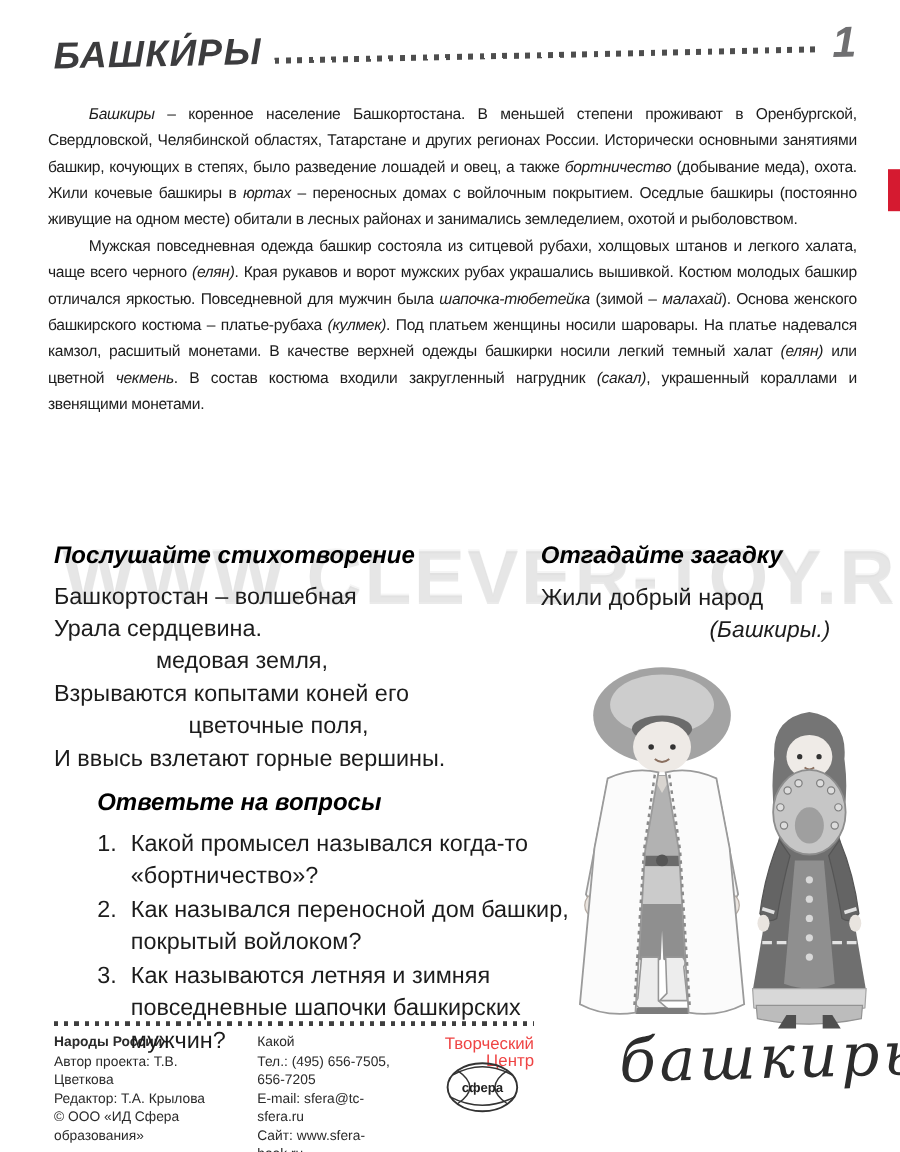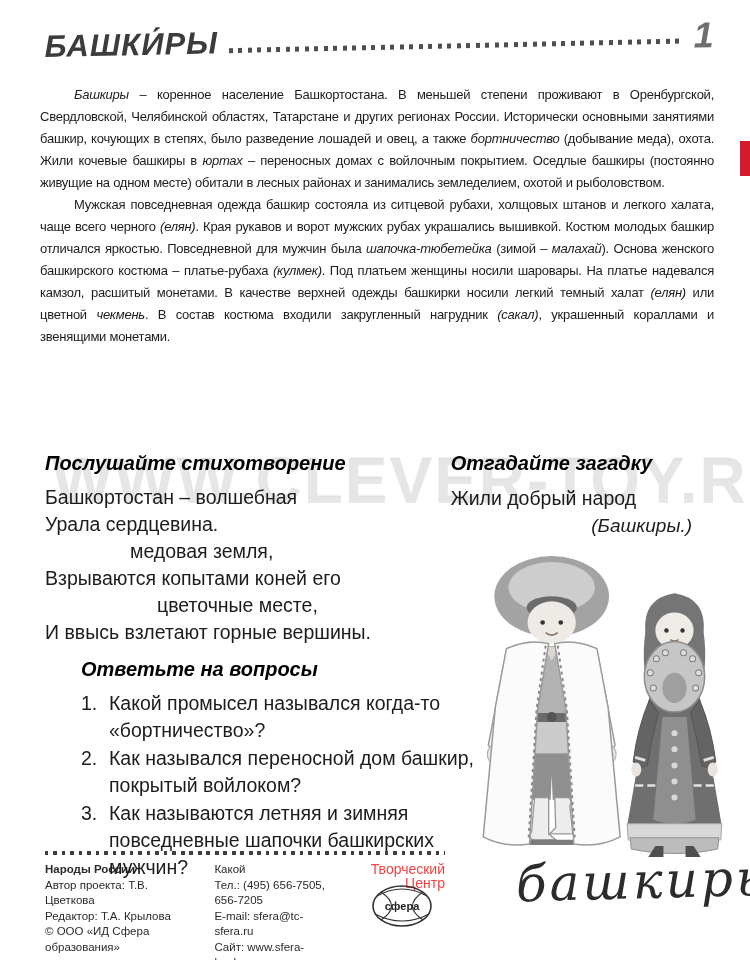--- a/index.html
+++ b/index.html
@@ -75,21 +75,21 @@
 
   <div class="watermark">WWW.CLEVER-TOY.RU</div>
 
   <div class="twocol">
     <div class="col-poem">
       <p class="sec-heading">Послушайте стихотворение</p>
       <div class="poem-line">Башкортостан – волшебная</div>
       <div class="poem-line">Урала сердцевина.</div>
       <div class="poem-line ind-1">медовая земля,</div>
       <div class="poem-line">Взрываются копытами коней его</div>
-      <div class="poem-line ind-2">цветочные месте,</div>
+      <div class="poem-line ind-2">цветочные поля,</div>
       <div class="poem-line">И ввысь взлетают горные вершины.</div>
     </div>
     <div class="col-riddle">
       <p class="sec-heading">Отгадайте загадку</p>
       <div class="riddle-line">Жили добрый народ</div>
       <div class="riddle-answer">(Башкиры.)</div>
     </div>
   </div>
 
   <div class="questions">

